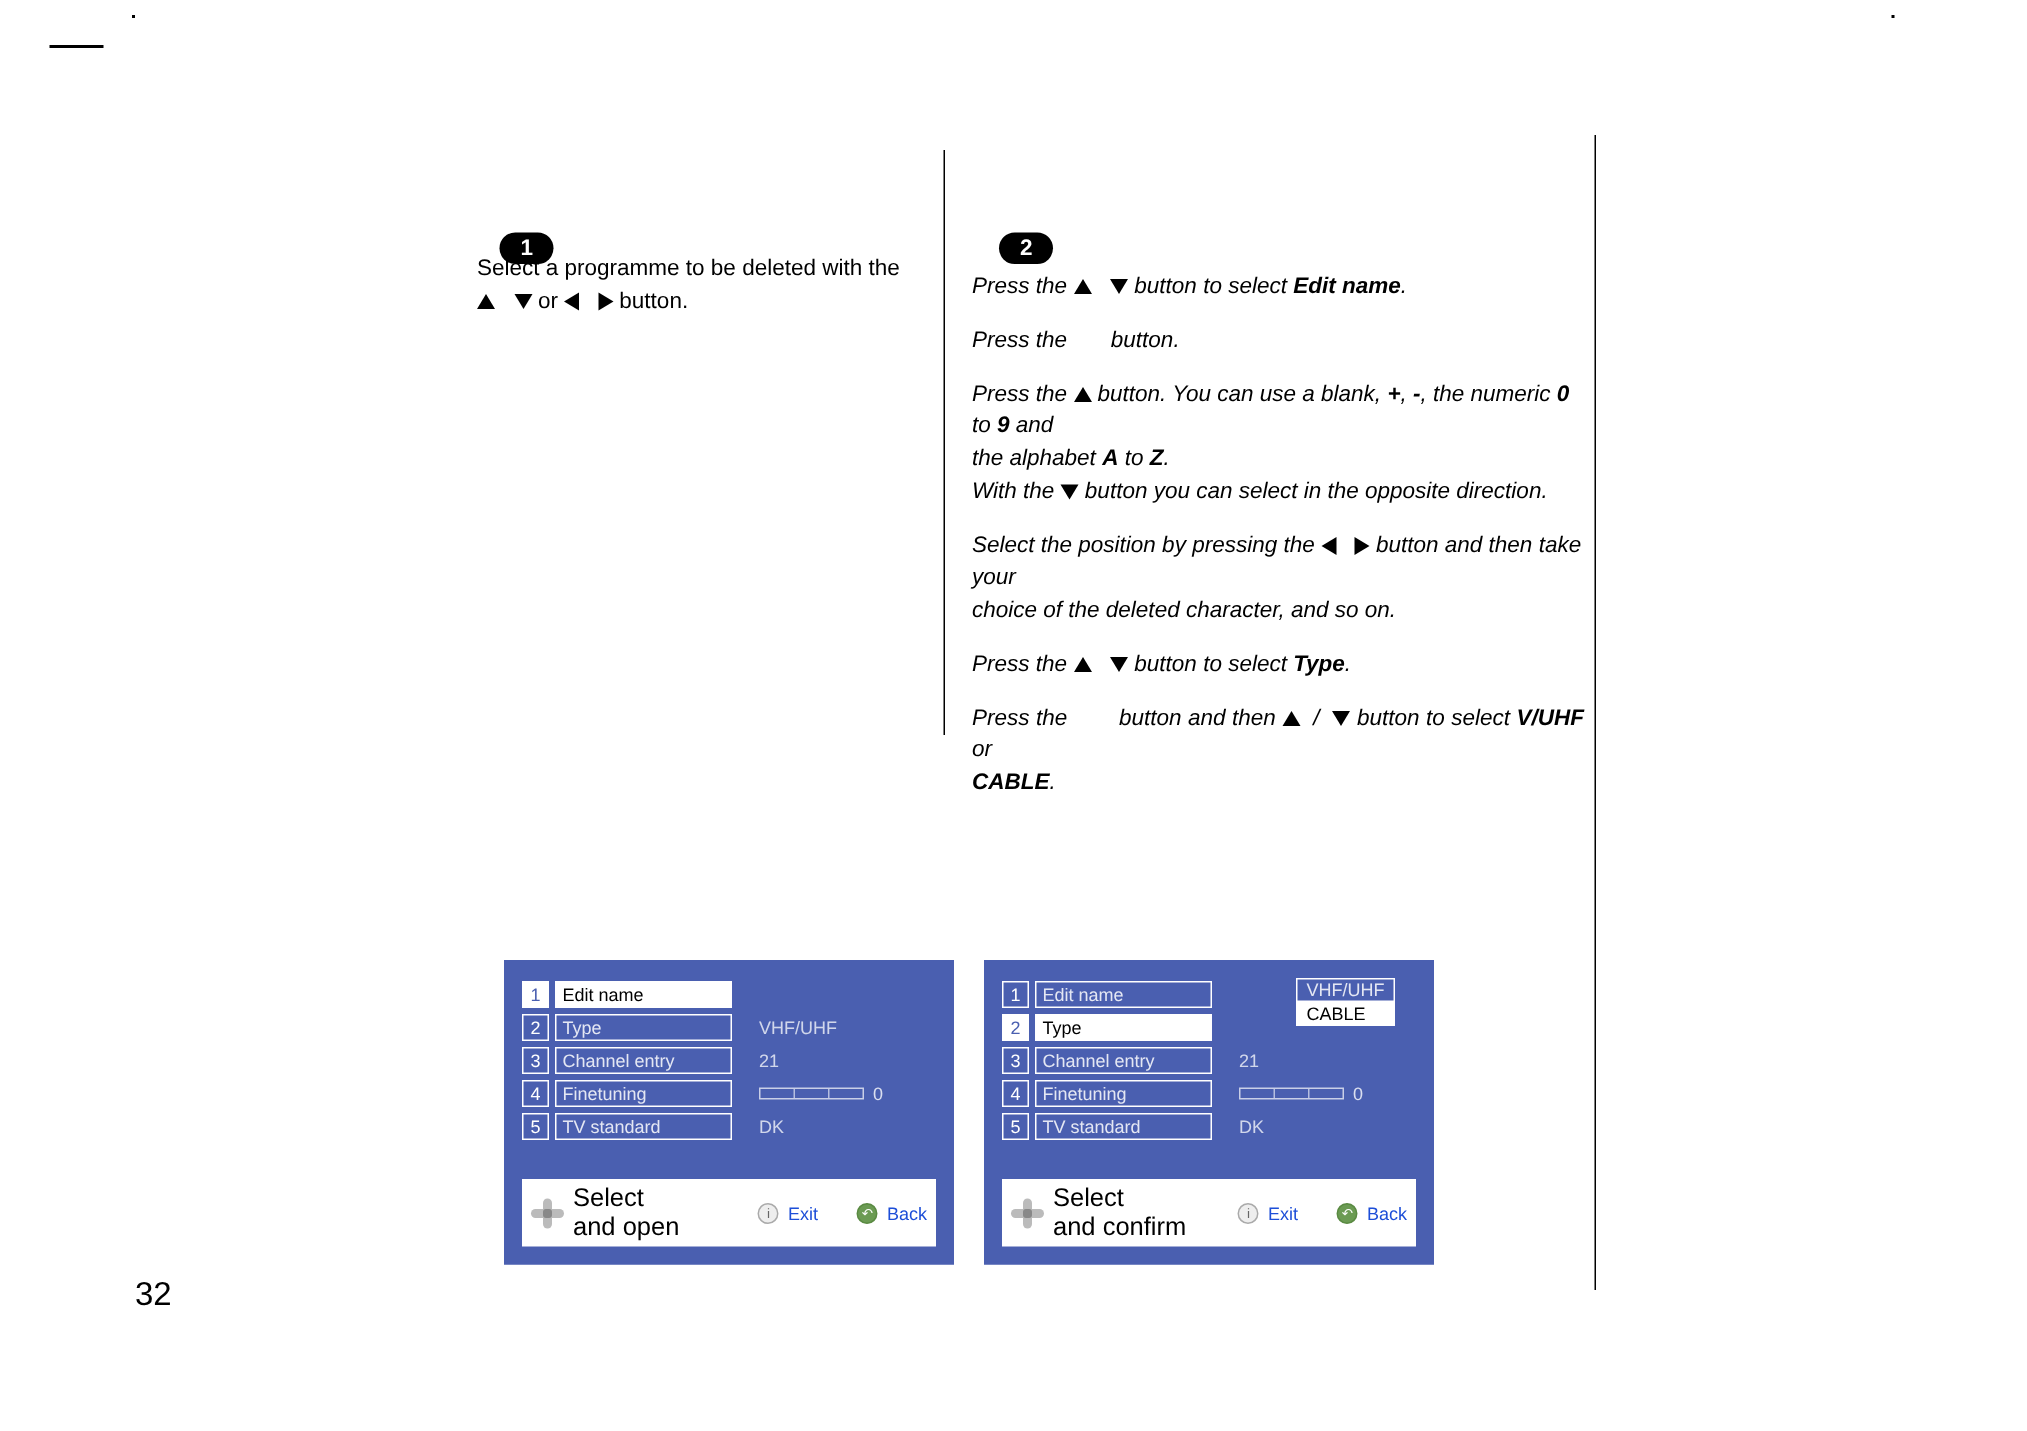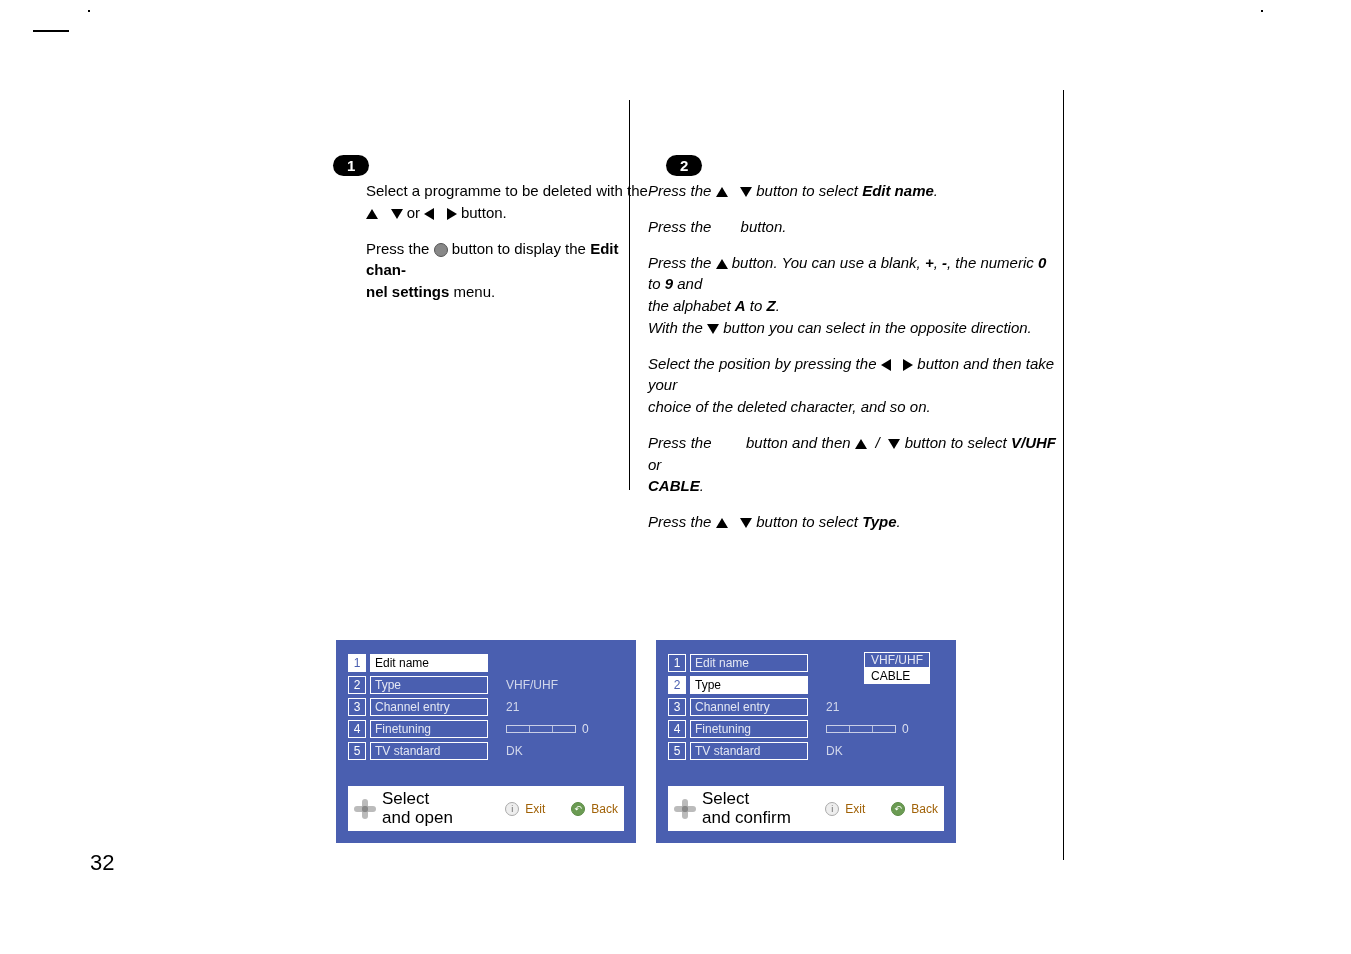--- a/index.html
+++ b/index.html
@@ -163,21 +163,21 @@
   }
   .dpad .arm { position:absolute; background:#bbb; }
   .dpad .h { left:0; top:7px; width:22px; height:6px; border-radius:3px;}
   .dpad .v { left:8px; top:0; width:6px; height:20px; border-radius:3px;}
   .dpad .c { left:8px; top:7px; width:6px; height:6px; background:#888; border-radius:2px;}
   .hint-dot {
     width: 14px; height:14px; border-radius:50%; border:1px solid #aaa; display:inline-flex;
     align-items:center; justify-content:center; font-size:9px; color:#666; background:#eee;
   }
   .hint-dot.green { background:#6b9b53; color:#fff; border-color:#5a8a42;}
-  .hint-label { font-size:12px; color:#a16207;text-align:right; }
+  .hint-label { font-size:12px; color:#1d4ed8;text-align:right; }
   .hint-col { display:flex; flex-direction:column; line-height:1.1; font-size:17px;}
   .dropdown {
     position: relative;
     display: inline-flex;
     flex-direction: column;
     margin-left: 14px;
   }
 </style>
 </head>
 <body>
@@ -186,37 +186,29 @@
 <div class="dot-tr"></div>
 <div class="crop-h-left"></div>
 
 <div class="v-divider"></div>
 <div class="right-border"></div>
 
 <div class="badge1">
   <span class="step-badge">1</span>
 </div>
 
-<div class="col col1" style="top:180px;margin-left:48px;">
+<div class="col col1" style="top:168px;">
   <p class="para">
     <span>Select a programme to be deleted with the</span><br>
     <span class="tri tri-up"></span>&nbsp;&nbsp;
     <span class="tri tri-down"></span>
     <span> or </span>
     <span class="tri tri-left"></span>&nbsp;&nbsp;
     <span class="tri tri-right"></span>
     <span> button.</span>
-  </p>
-  <p class="para">
-    <span>Press the </span>
-    <span class="circle-btn"></span>
-    <span> button to display the </span>
-    <span class="bold">Edit chan-</span><br>
-    <span class="bold">nel settings</span>
-    <span> menu.</span>
   </p>
 </div>
 
 <div class="badge2">
   <span class="step-badge">2</span>
 </div>
 
 <div class="col col2" style="top:180px;font-style:italic;">
   <p class="para">
     <span>Press the </span>
@@ -245,38 +237,38 @@
     <span class="tri tri-down"></span>
     <span> button you can select in the opposite direction.</span>
   </p>
   <p class="para">
     <span>Select the position by pressing the </span>
     <span class="tri tri-left"></span>&nbsp;&nbsp;
     <span class="tri tri-right"></span>
     <span> button and then take your</span><br>
     <span>choice of the deleted character, and so on.</span>
   </p>
+  <p class="para">
+    <span>Press the </span>
+    <span class="tri tri-up"></span>&nbsp;&nbsp;
+    <span class="tri tri-down"></span>
+    <span> button to select </span>
+    <span class="bold">Type</span><span>.</span>
+  </p>
   <p class="para" style="text-align:justify;">
     <span>Press the </span>
     &nbsp;&nbsp;&nbsp;&nbsp;&nbsp;&nbsp;
     <span> button and then </span>
     <span class="tri tri-up"></span>
     &nbsp;/&nbsp;
     <span class="tri tri-down"></span>
     <span> button to select </span>
     <span class="bold">V/UHF</span>
     <span> or</span><br>
     <span class="bold">CABLE</span><span>.</span>
-  </p>
-  <p class="para">
-    <span>Press the </span>
-    <span class="tri tri-up"></span>&nbsp;&nbsp;
-    <span class="tri tri-down"></span>
-    <span> button to select </span>
-    <span class="bold">Type</span><span>.</span>
   </p>
 </div>
 
 <div class="menucard left">
   <div class="menurow">
     <div class="menunum sel">1</div>
     <div class="menulabel sel">Edit name</div>
   </div>
   <div class="menurow">
     <div class="menunum">2</div>

